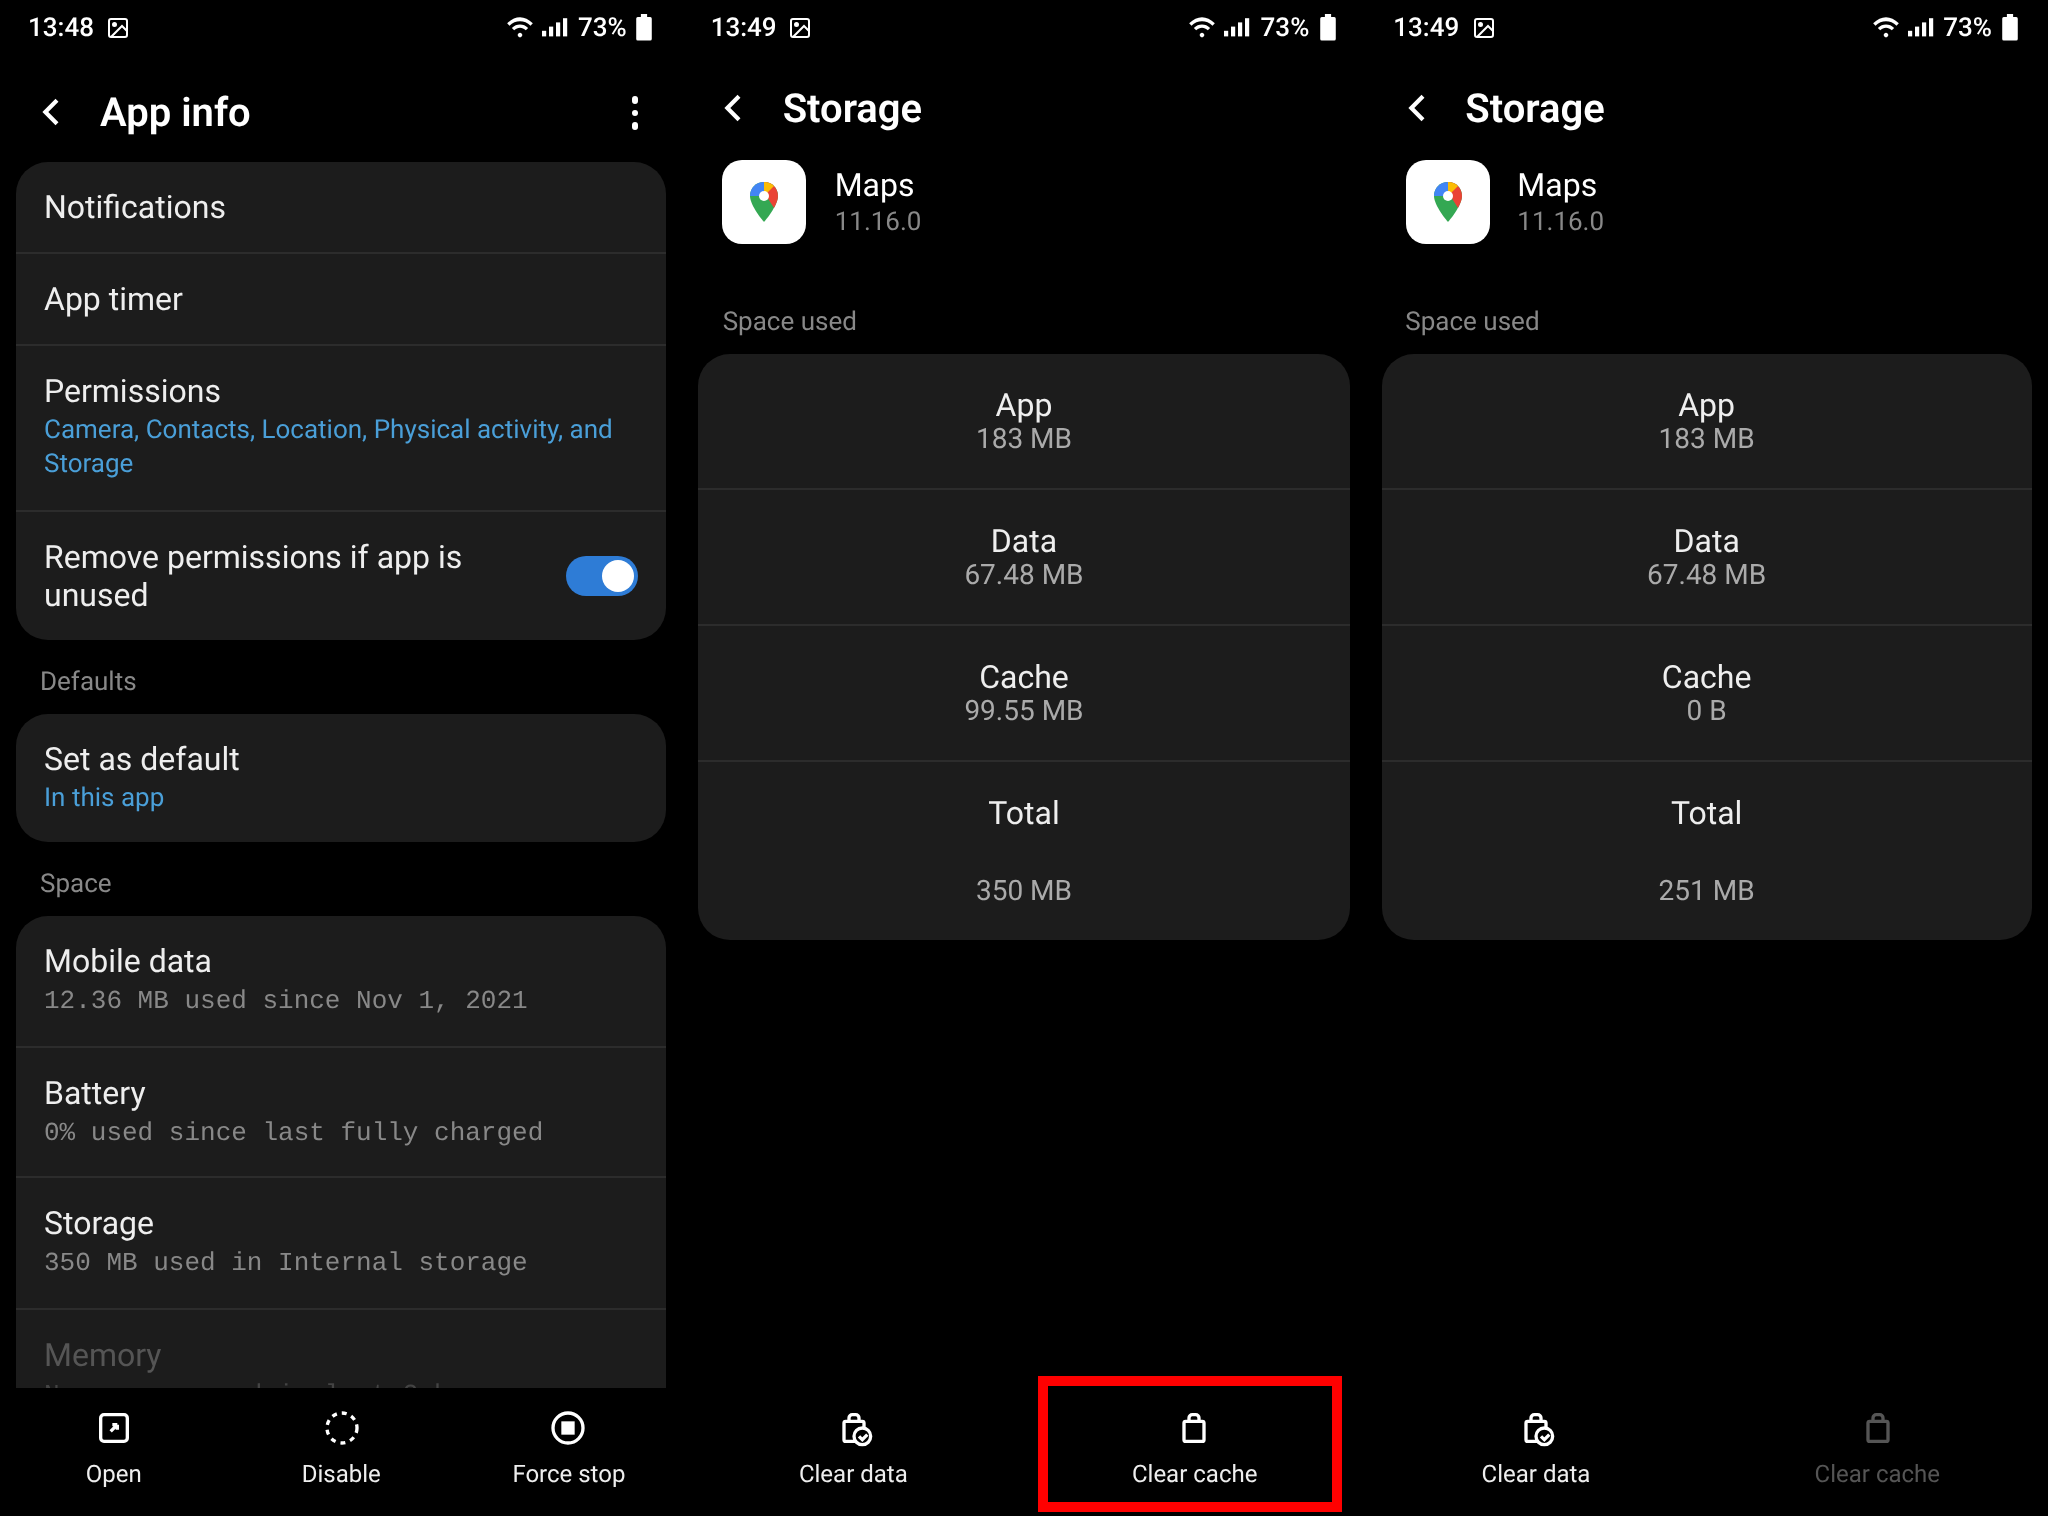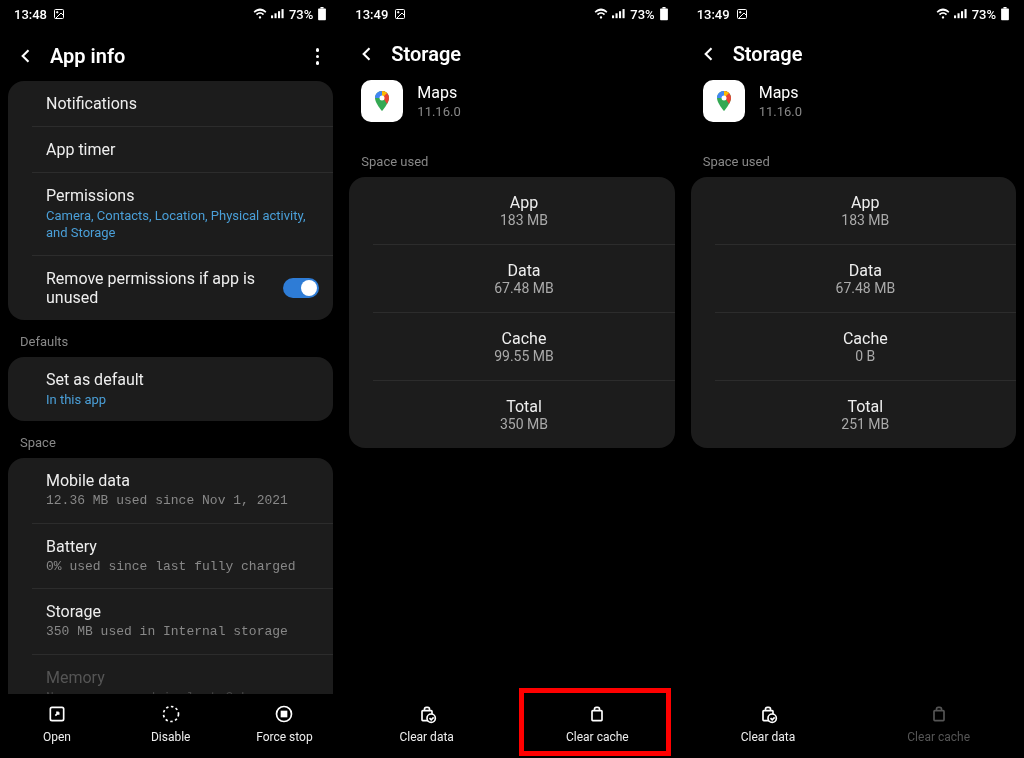--- a/index.html
+++ b/index.html
@@ -40,21 +40,20 @@
   .header .title { font-size: 20px; font-weight: 600; flex: 1; }
   .back svg { display:block; }
   .more-dots { display:flex; flex-direction:column; gap:3px; padding:6px;}
   .more-dots span { width:3.5px; height:3.5px; background:#fff; border-radius:50%; }
 
   .panel {
     background: #1c1c1c;
     margin: 0 8px;
     border-radius: 16px;
     overflow: hidden;
-    padding-left: 24px;
   }
   .row {
     padding: 13px 14px;
     border-bottom: 1px solid rgba(255,255,255,0.07);
   }
   .row:last-child { border-bottom: none; }
   .row-title { font-size: 16px; color: #eee; }
   .row-sub { font-size: 13px; color: #4a9fd8; margin-top: 2px; line-height:1.35;}
   .row-sub.grey { color: #888; font-family: Liberation Mono, monospace; }
   .row-flex { display:flex; align-items:center; justify-content:space-between; }
@@ -73,21 +72,21 @@
     display:flex; align-items:center; gap:14px; padding: 4px 20px 18px 20px;
   }
   .app-icon {
     width:42px; height:42px; background:#fff; border-radius:10px;
     display:flex; align-items:center; justify-content:center;
   }
   .app-name { font-size:16px; }
   .app-ver { font-size:13px; color:#888; margin-top:2px; }
 
   .kv-row { display:flex; justify-content:space-between; align-items:center; padding:16px 16px; border-bottom:1px solid rgba(255,255,255,0.07);flex-direction:column;}
-  .kv-row:last-child { border-bottom:none; }
+  .kv-row:last-child { border-bottom:none;gap:22px; }
   .kv-key { font-size:16px; color:#eee; }
   .kv-val { font-size:14px; color:#aaa; }
 
   .bottombar {
     position:absolute; bottom:0; left:0; right:0;
     display:flex; padding:10px 0 14px 0;
     background:#000;
   }
   .bottombar .btn {
     flex:1; display:flex; flex-direction:column; align-items:center; gap:6px;

